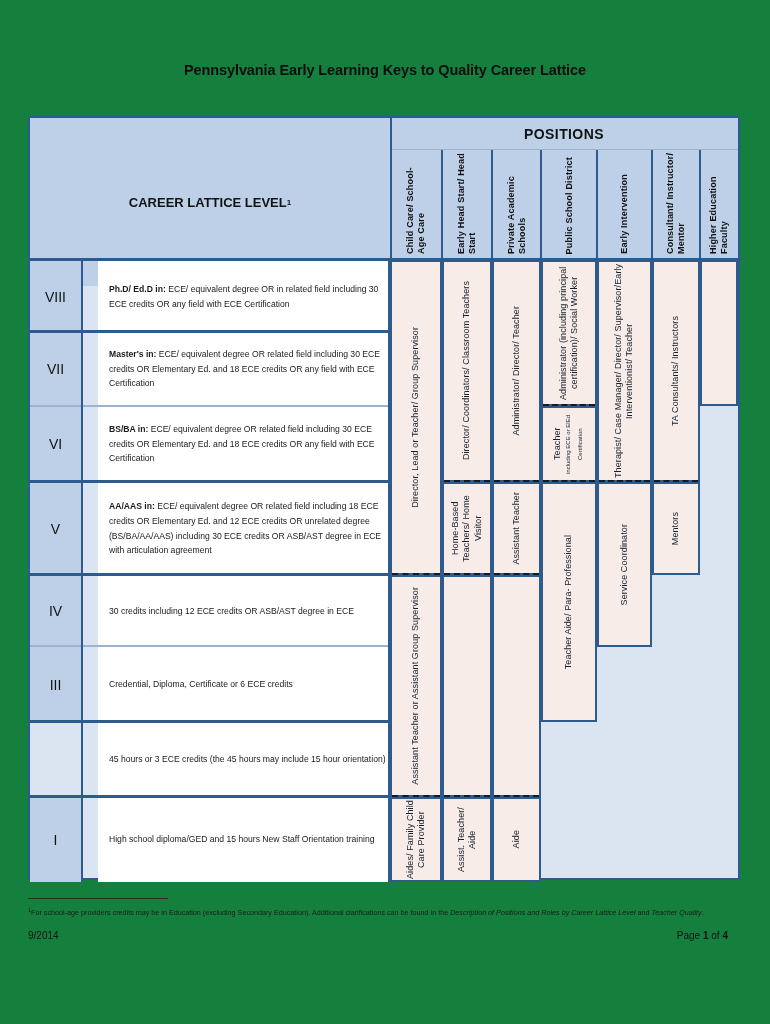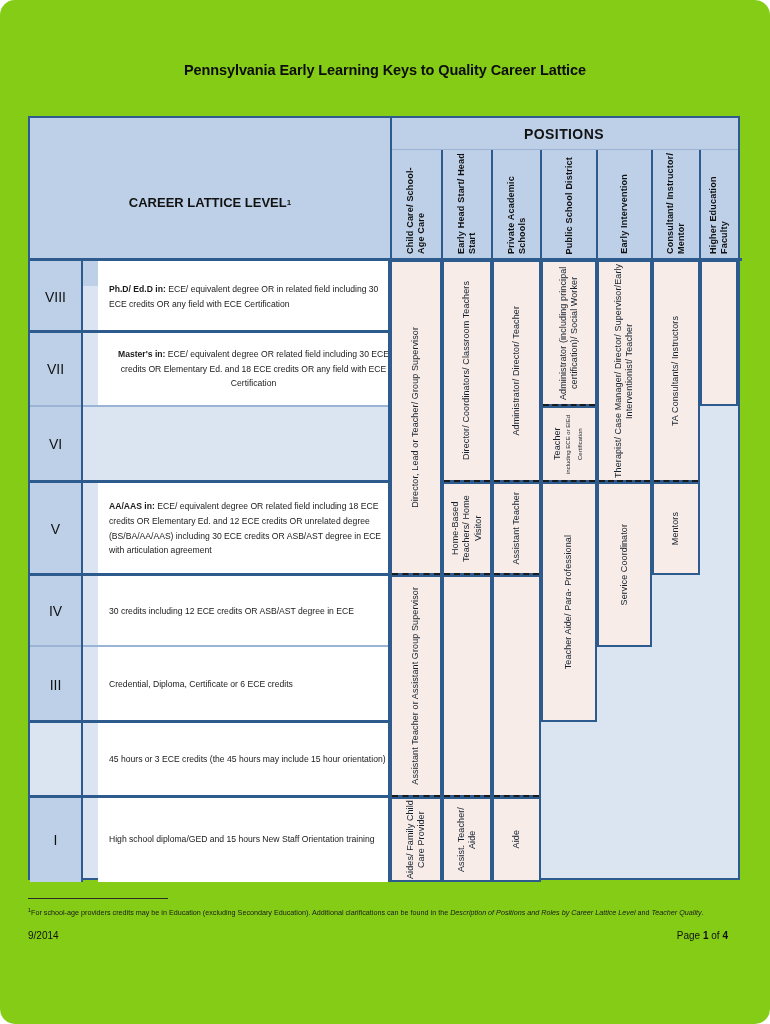--- a/index.html
+++ b/index.html
@@ -5,23 +5,22 @@
   * { box-sizing: border-box; }
   html, body {
     margin: 0; padding: 0;
     width: 770px; height: 1024px;
     background: #ffffff;
     font-family: "Liberation Sans", sans-serif;
   }
   #page {
     position: relative;
     width: 770px; height: 1024px;
-    background: #84cc16;
+    background: #15803d;
     overflow: hidden;
-    border-radius: 15px;
   }
   #doc-title {
     position: absolute;
     left: 0; top: 62px;
     width: 770px;
     text-align: center;
     font-size: 14.5px;
     font-weight: bold;
     color: #0d0d0d;
     letter-spacing: -0.1px;
@@ -195,22 +194,25 @@
     <div class="levelcell" style="top:143px; height:71px;">VIII</div>
     <div class="levelcell" style="top:288px; height:76px;">VI</div>
     <div class="levelcell" style="top:364px; height:93px;">V</div>
     <div class="levelcell" style="top:457px; height:72px;">IV</div>
     <div class="levelcell" style="top:529px; height:75px;">III</div>
     <div class="levelcell" style="top:679px; height:85px;">I</div>
 
     <div class="desccell" style="top:143px; height:71px;">
       <p><b>Ph.D/ Ed.D in:</b><span>  ECE/ equivalent degree OR in related field including 30 ECE credits OR any field with ECE Certification</span></p>
       </div>
-    <div class="desccell" style="top:214px; height:74px;text-align:center;">
+    <div class="desccell" style="top:214px; height:74px;">
       <p><b>Master's in:</b><span>  ECE/ equivalent degree OR related field including 30 ECE credits OR Elementary Ed. and 18 ECE credits OR any field with ECE Certification</span></p>
+      </div>
+    <div class="desccell" style="top:288px; height:76px;">
+      <p><b>BS/BA in:</b><span> ECE/ equivalent degree OR related field including 30 ECE credits OR Elementary Ed. and 18 ECE credits OR any field with ECE Certification</span></p>
       </div>
     <div class="desccell" style="top:364px; height:93px;">
       <p><b>AA/AAS in:</b><span> ECE/ equivalent degree OR related field including 18 ECE credits OR Elementary Ed. and 12 ECE credits OR unrelated degree (BS/BA/AA/AAS) including 30 ECE credits OR ASB/AST degree in ECE with articulation agreement</span></p>
       </div>
     <div class="desccell" style="top:457px; height:72px;">
       <p><span>30 credits including 12 ECE credits OR ASB/AST degree in ECE</span></p>
       </div>
     <div class="desccell" style="top:529px; height:75px;">
       <p><span>Credential, Diploma, Certificate or 6 ECE credits</span></p>
       </div>

